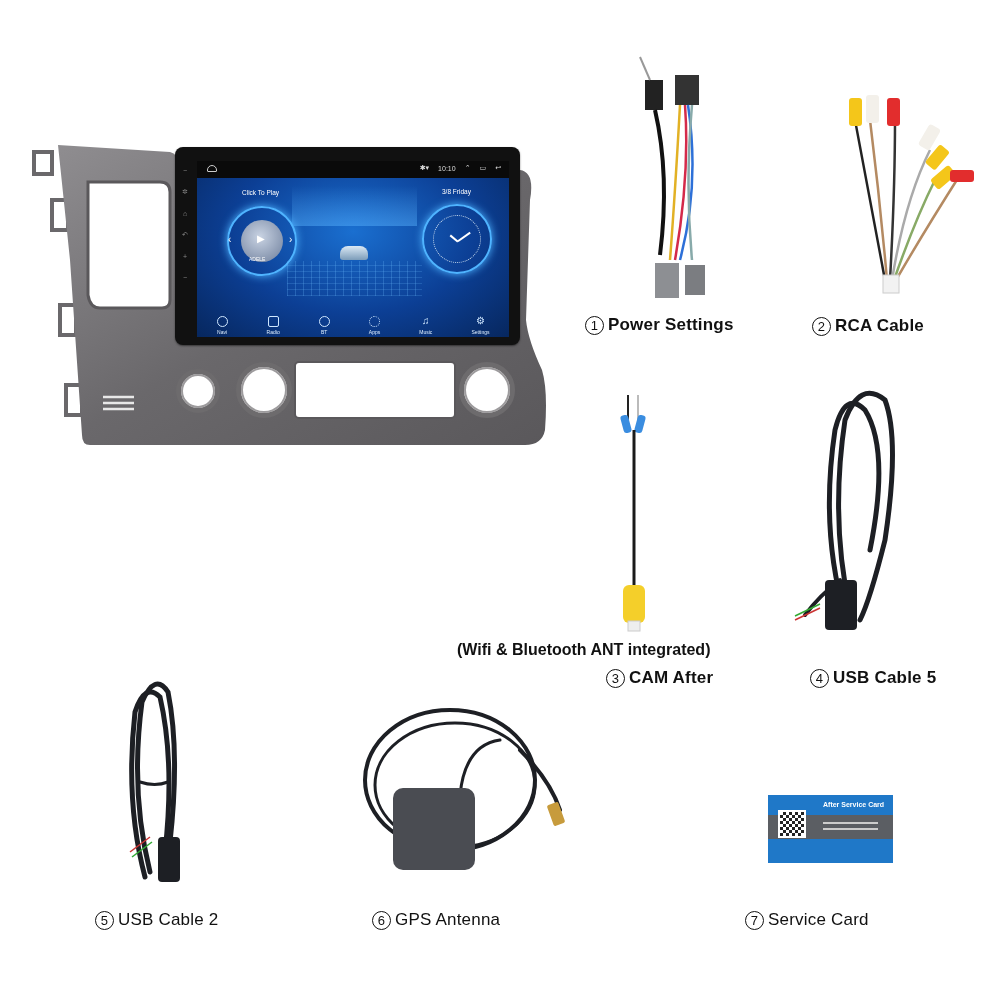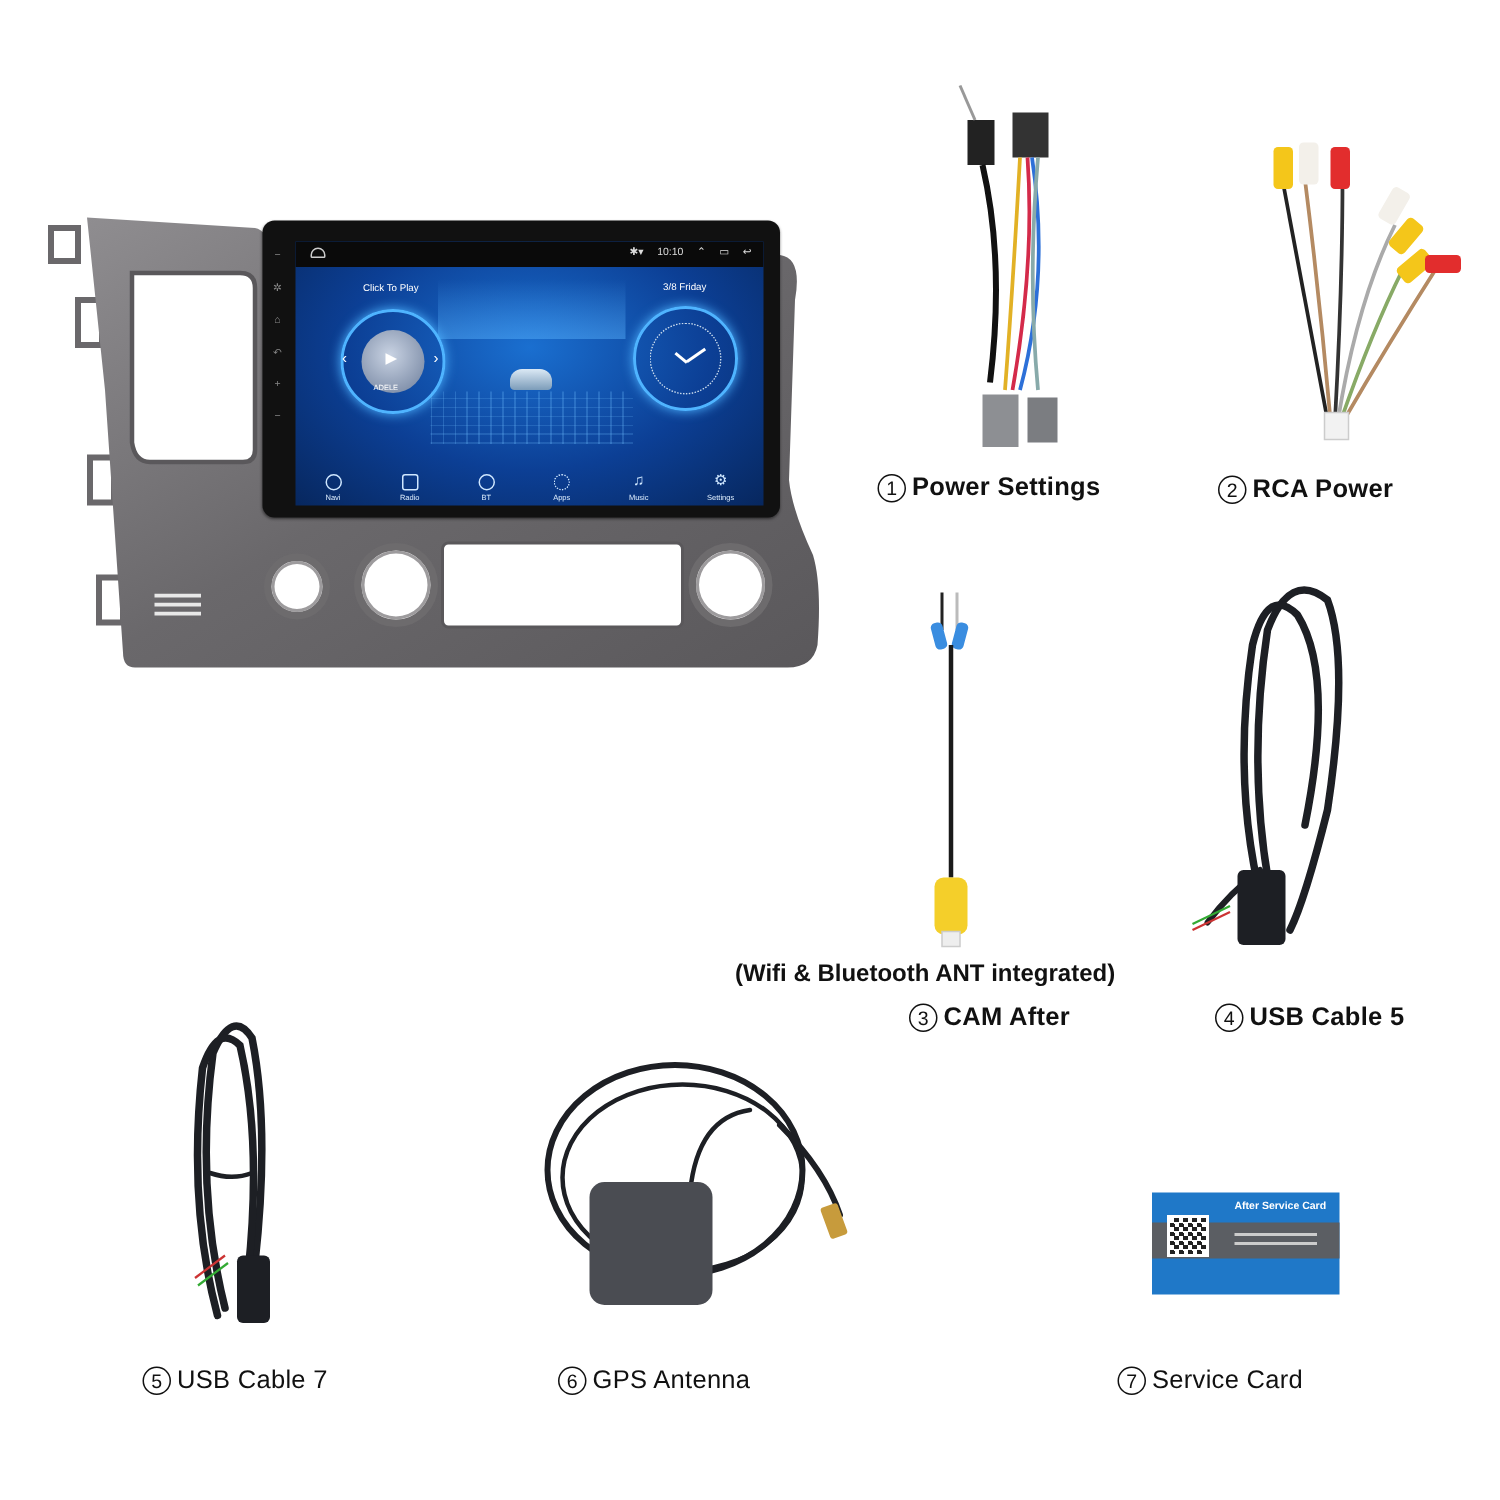--- a/index.html
+++ b/index.html
@@ -160,33 +160,33 @@
   <rect x="31" y="15" width="13" height="28" rx="3" fill="#f3f0ea"></rect>
   <rect x="52" y="18" width="13" height="28" rx="3" fill="#e22d2d"></rect>
   <rect x="88" y="45" width="13" height="24" rx="3" fill="#f3f0ea" transform="rotate(30 94 57)"></rect>
   <rect x="96" y="65" width="13" height="24" rx="3" fill="#f4c61a" transform="rotate(40 102 77)"></rect>
   <rect x="102" y="85" width="13" height="24" rx="3" fill="#f4c61a" transform="rotate(50 108 97)"></rect>
   <rect x="115" y="90" width="24" height="12" rx="3" fill="#e22d2d"></rect>
   <rect x="48" y="195" width="16" height="18" fill="#f2f2f2" stroke="#ccc"></rect>
 </svg>
 <div class="label bold" style="left:812px;top:316px;font-size:17px;">
   <span class="num">2</span>
-    <span>RCA Power</span>
+    <span>RCA Cable</span>
 </div>
 
 <svg class="abs" style="left:610px;top:385px;" width="50" height="250" viewBox="0 0 50 250">
   <line x1="18" y1="10" x2="18" y2="35" stroke="#222" stroke-width="2"></line>
   <line x1="28" y1="10" x2="28" y2="35" stroke="#bbb" stroke-width="2"></line>
   <rect x="12" y="30" width="8" height="18" rx="3" fill="#3a8de0" transform="rotate(-15 16 39)"></rect>
   <rect x="26" y="30" width="8" height="18" rx="3" fill="#3a8de0" transform="rotate(15 30 39)"></rect>
   <line x1="24" y1="45" x2="24" y2="200" stroke="#1a1a1a" stroke-width="3"></line>
   <rect x="13" y="200" width="22" height="38" rx="6" fill="#f4cf2a"></rect>
   <rect x="18" y="236" width="12" height="10" fill="#eee" stroke="#ccc"></rect>
 </svg>
-<div class="note" style="left:490px;top:641px;">(Wifi &amp; Bluetooth ANT integrated)</div>
+<div class="note" style="left:457px;top:641px;">(Wifi &amp; Bluetooth ANT integrated)</div>
 <div class="label bold" style="left:606px;top:668px;">
   <span class="num">3</span>
     <span>CAM After</span>
 </div>
 
 <svg class="abs" style="left:790px;top:380px;" width="130" height="255" viewBox="0 0 130 255">
   <path class="cable-dark" stroke-width="5" d="M60 230 Q40 140 55 40 Q70 0 95 20 Q110 60 95 160 Q80 220 70 240"></path>
   <path class="cable-dark" stroke-width="5" d="M55 235 Q30 150 45 50 Q55 10 75 30 Q100 70 80 170"></path>
   <path class="cable-dark" stroke-width="4" d="M50 200 Q30 215 15 235"></path>
   <rect x="35" y="200" width="32" height="50" rx="4" fill="#1d1f24"></rect>
@@ -201,21 +201,21 @@
 <svg class="abs" style="left:120px;top:672px;" width="80" height="215" viewBox="0 0 80 215">
   <path class="cable-dark" stroke-width="5" d="M30 200 Q10 120 22 30 Q35 0 48 20 Q60 80 50 170"></path>
   <path class="cable-dark" stroke-width="5" d="M25 205 Q5 130 15 40 Q25 10 40 25 Q55 90 45 180"></path>
   <path class="cable-dark" stroke-width="3" d="M20 110 Q35 115 48 110"></path>
   <rect x="38" y="165" width="22" height="45" rx="4" fill="#1d1f24"></rect>
   <line x1="10" y1="180" x2="30" y2="165" stroke="#c33" stroke-width="1.5"></line>
   <line x1="12" y1="185" x2="32" y2="170" stroke="#3a3" stroke-width="1.5"></line>
 </svg>
 <div class="label" style="left:95px;top:910px;">
   <span class="num">5</span>
-    <span>USB Cable 7</span>
+    <span>USB Cable 2</span>
 </div>
 
 <svg class="abs" style="left:355px;top:700px;" width="215" height="175" viewBox="0 0 215 175">
   <ellipse cx="95" cy="80" rx="85" ry="70" class="cable-dark" stroke-width="4"></ellipse>
   <ellipse cx="100" cy="85" rx="80" ry="62" class="cable-dark" stroke-width="3"></ellipse>
   <path class="cable-dark" stroke-width="4" d="M165 50 Q195 80 205 110"></path>
   <path class="cable-dark" stroke-width="3" d="M105 95 Q110 45 145 40"></path>
   <rect x="38" y="88" width="82" height="82" rx="10" fill="#4a4c52"></rect>
   <rect x="195" y="103" width="12" height="22" rx="2" fill="#c79b3c" transform="rotate(-20 201 114)"></rect>
 </svg>

